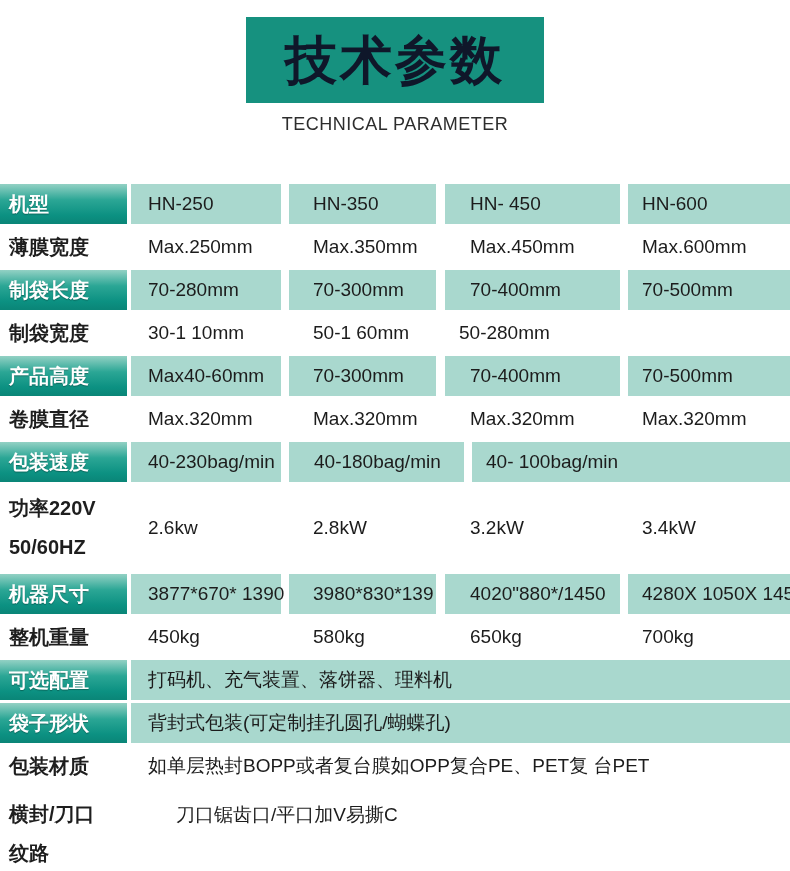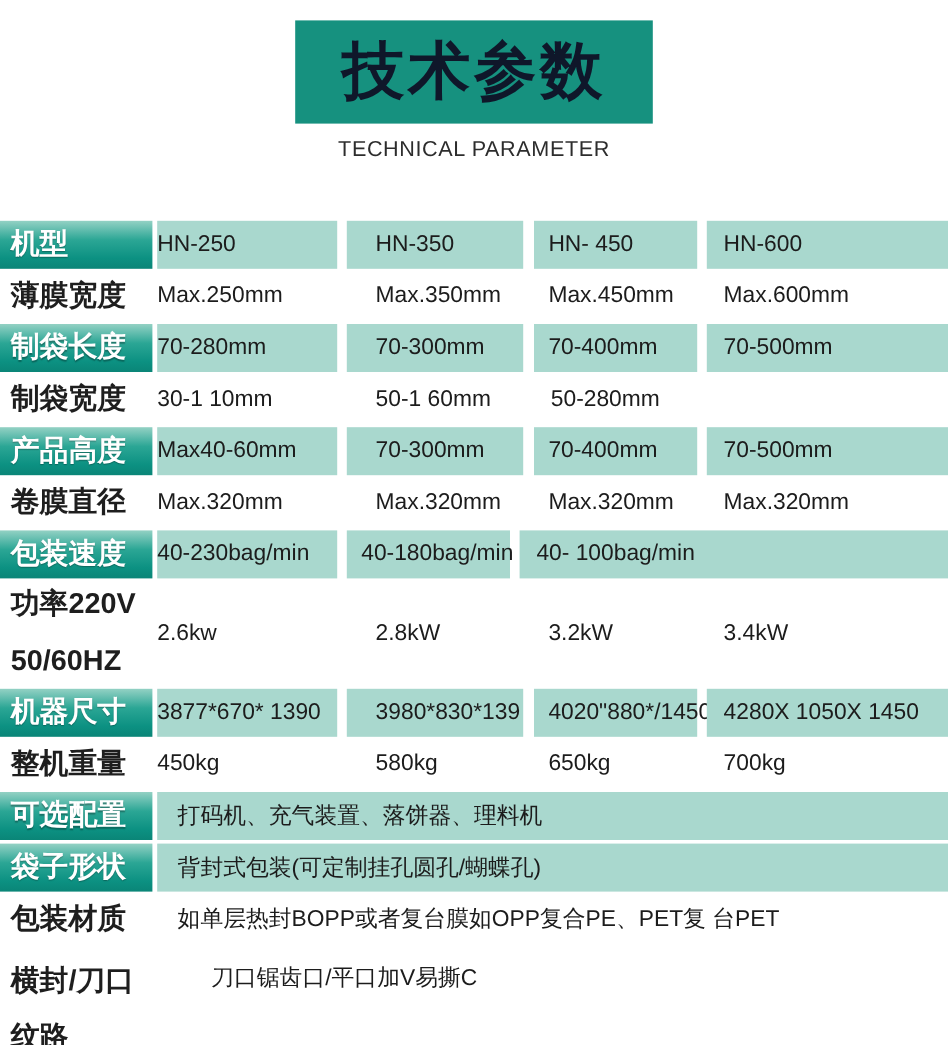--- a/index.html
+++ b/index.html
@@ -33,42 +33,42 @@
   .row { display: flex; height: 40px; margin-bottom: 3px; }
   .row.tall { height: 86px; }
   .row.last { height: 76px; margin-bottom: 0; gap: 28px; }
 
   .label-cell {
     flex: 0 0 127px; width: 127px;
     box-sizing: border-box;
     display: flex; align-items: center;
     padding-left: 9px;
     margin-right: 4px;
-    font-size: 24px; font-weight: bold;
+    font-size: 20px; font-weight: bold;
     color: #1e1e1e;
     white-space: pre-line;
     line-height: 1.95;
   }
   .row.teal .label-cell {
     background: linear-gradient(180deg, #93d1c4 0%, #2ba695 40%, #0c9182 78%, #0a8577 100%);
     color: #ffffff;
     text-shadow: 0 1px 1px rgba(0,0,0,0.3);
   }
 
   .cells { flex: 1; display: flex; }
   .cell {
     box-sizing: border-box;
     display: flex; align-items: center;
     font-size: 19px; color: #1c1c1c;
     white-space: nowrap;
   }
   .row.teal .cell { background: #a9d8ce; }
-  .cell.c1 { width: 150px; margin-right: 8px; padding-left: 0; }
+  .cell.c1 { width: 150px; margin-right: 8px; padding-left: 17px; }
   .cell.c2 { width: 147px; margin-right: 9px; padding-left: 24px; text-align: center; }
-  .cell.c3 { width: 136px; margin-right: 8px; padding-left: 12px; }
+  .cell.c3 { width: 175px; margin-right: 8px; padding-left: 25px; }
   .cell.c4 { flex: 1; padding-left: 14px; }
   .cell.span-cell { flex: 1; padding-left: 17px; white-space: normal; }
 
   
   .row.top-align { }
   .row.top-align .label-cell { align-items: flex-start; padding-top: 6px; }
   .row.top-align .cell { align-items: flex-start; padding-top: 13px; }
 </style>
 </head>
 <body>

